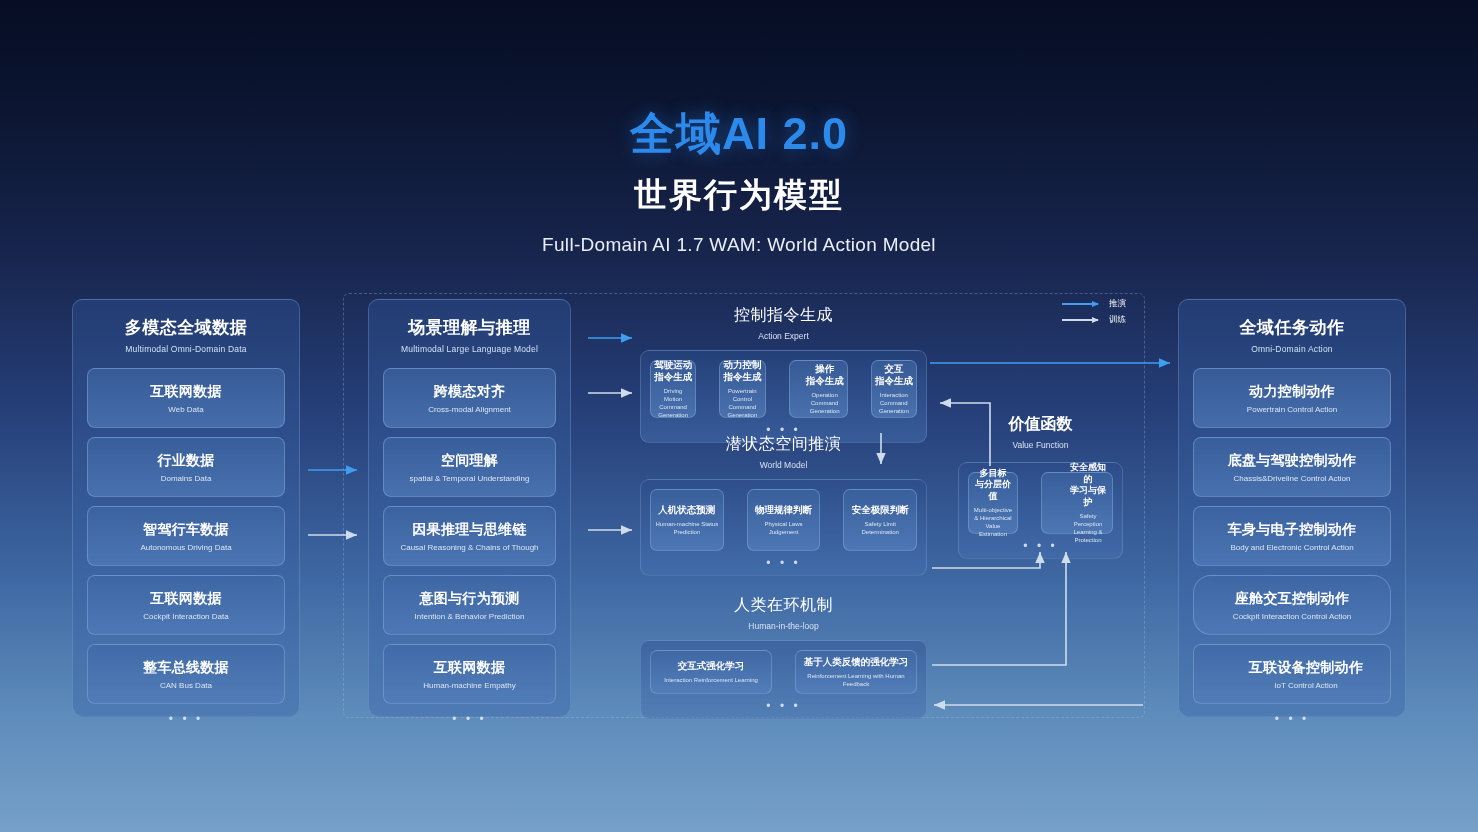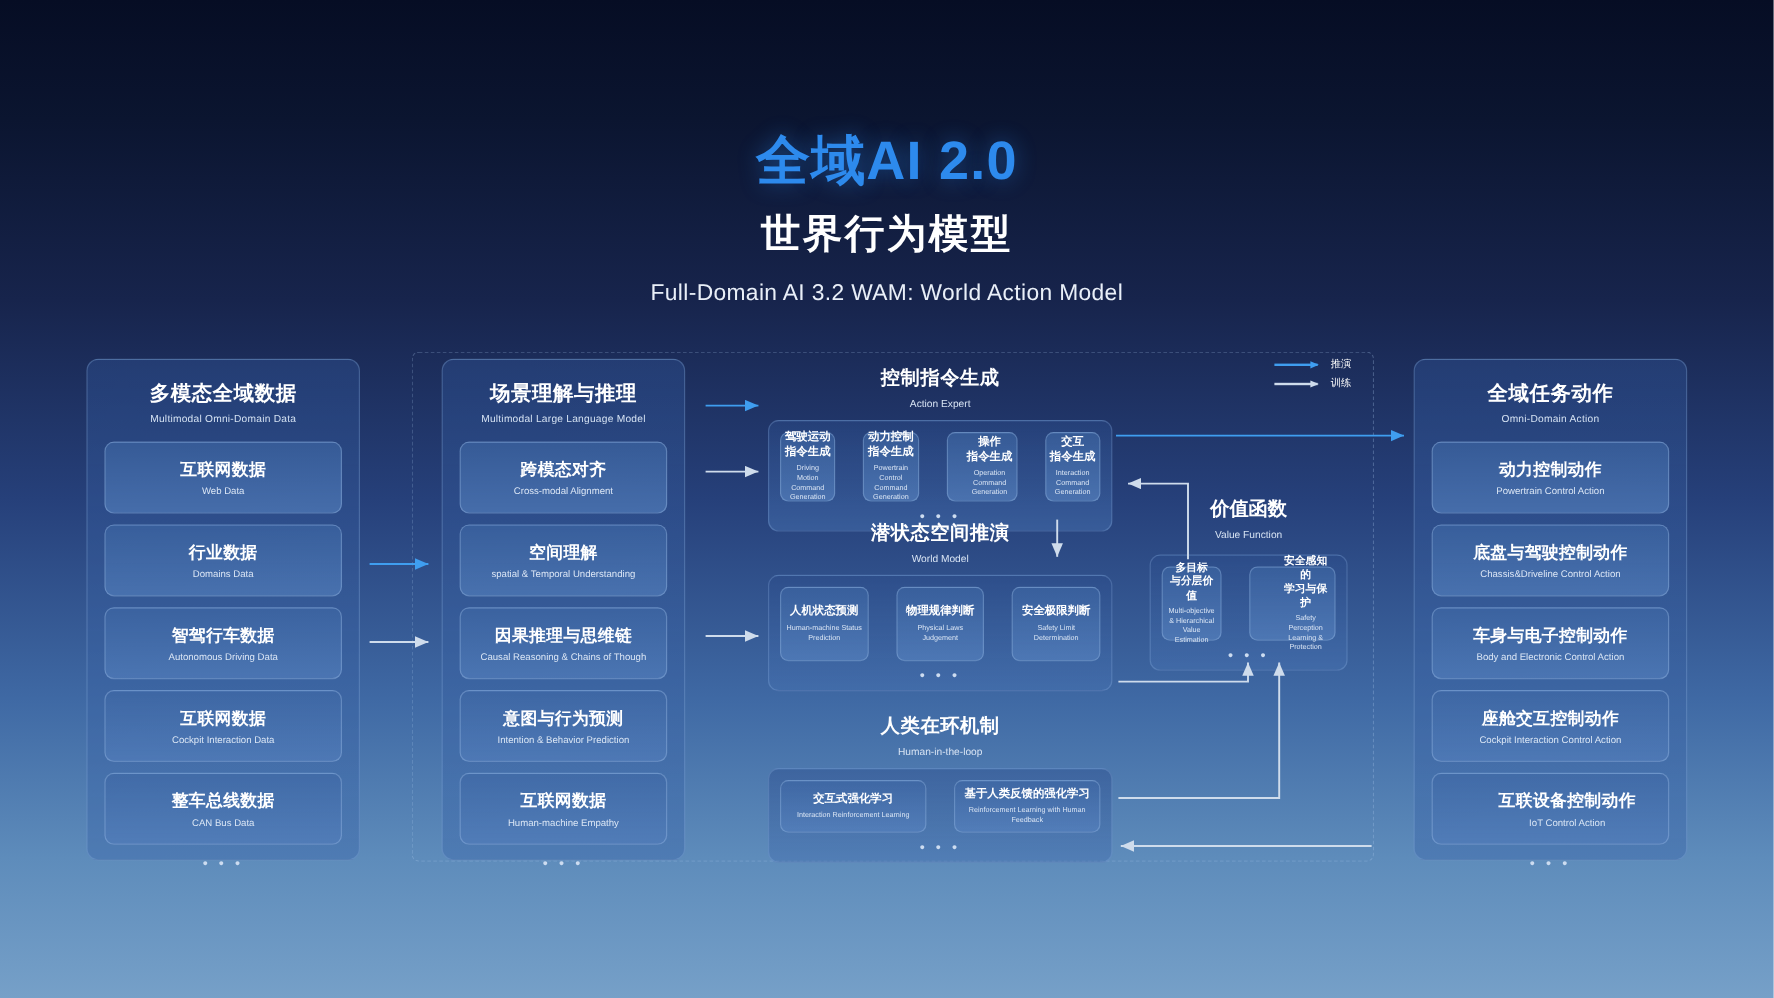--- a/index.html
+++ b/index.html
@@ -61,21 +61,21 @@
   
   .mid-container {
     position: absolute; left: 343px; top: 293px; width: 802px; height: 425px;
     border: 1px dashed rgba(170,200,235,0.30);
     border-radius: 6px;
   }
 
   
   .panel { position: absolute; }
   .panel-head { text-align: center; }
-  .panel-cn { font-size: 16px; font-weight: bold; letter-spacing: 0.5px; text-align: center; }
+  .panel-cn { font-size: 16px; font-weight: normal; letter-spacing: 0.5px; text-align: center; }
   .panel-en { font-size: 8.5px; color: #d7e3f3; margin-top: 5px; }
   .panel-box {
     margin-top: 9px;
     border-radius: 9px;
     background: linear-gradient(180deg, rgba(44,77,140,0.46) 0%, rgba(70,113,176,0.52) 100%);
     border: 1px solid rgba(150,185,230,0.26);
     padding: 9px 9px 6px 9px;
   }
   .row { display: flex; gap: 23px; }
   .chip {
@@ -106,21 +106,21 @@
   .legend-label { font-size: 8.5px; margin-left: 11px; }
 
   svg.conn { position: absolute; left: 0; top: 0; width: 1478px; height: 832px; pointer-events: none; }
 </style>
 </head>
 <body>
 
 <div class="header">
   <div class="title-main">全域AI 2.0</div>
   <div class="title-sub">世界行为模型</div>
-  <div class="title-en">Full-Domain AI 3.2  WAM: World Action Model</div>
+  <div class="title-en">Full-Domain AI 1.7  WAM: World Action Model</div>
 </div>
 
 <div class="legend">
   <div class="legend-row">
     <span class="legend-line" style="background:#3f9ef0;color:#3f9ef0;"></span>
     <span class="legend-label">推演</span>
   </div>
   <div class="legend-row">
     <span class="legend-line" style="background:#cfdcec;color:#cfdcec;"></span>
     <span class="legend-label">训练</span>
@@ -293,21 +293,21 @@
     <div class="cell-en">Powertrain Control Action</div>
   </div>
   <div class="cell" style="height:60px;">
     <div class="cell-cn">底盘与驾驶控制动作</div>
     <div class="cell-en">Chassis&amp;Driveline Control Action</div>
   </div>
   <div class="cell" style="height:60px;">
     <div class="cell-cn">车身与电子控制动作</div>
     <div class="cell-en">Body and Electronic Control Action</div>
   </div>
-  <div class="cell" style="height:60px;">
+  <div class="cell" style="height:60px;border-radius:18px;">
     <div class="cell-cn">座舱交互控制动作</div>
     <div class="cell-en">Cockpit Interaction Control Action</div>
   </div>
   <div class="cell" style="height:60px;padding-left:28px;">
     <div class="cell-cn">互联设备控制动作</div>
     <div class="cell-en">IoT Control Action</div>
   </div>
   <div class="dots" style="margin-top:9px;">• • •</div>
 </div>
 

